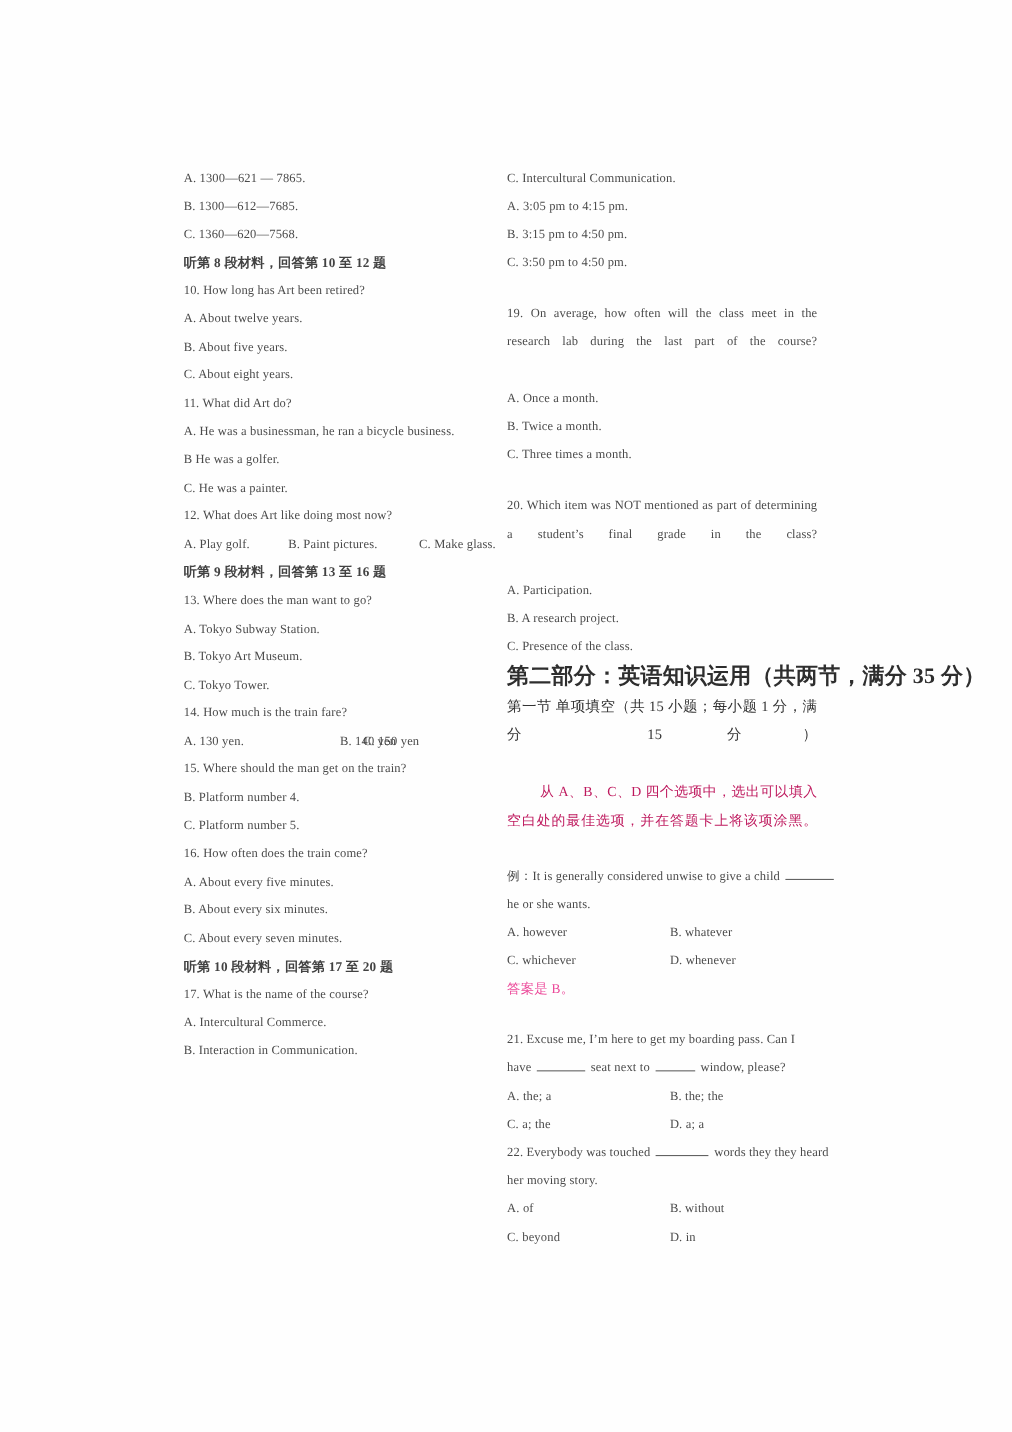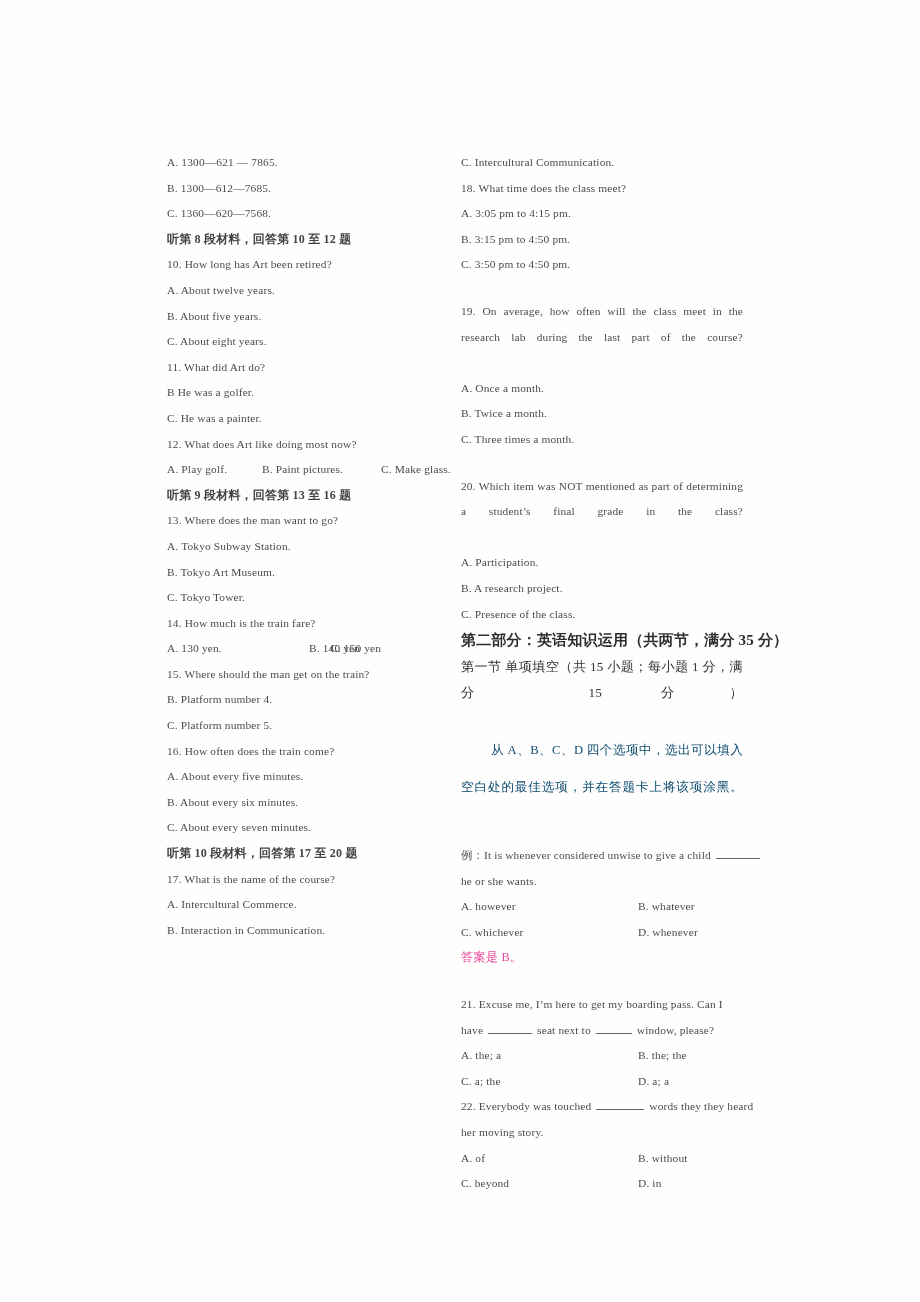--- a/index.html
+++ b/index.html
@@ -74,21 +74,21 @@
     height: 25.6px;
     font-weight: bold;
     color: #343434;
     white-space: nowrap;
     letter-spacing: 0.2px;
     opacity: 0.93;
   }
 
   
   .cn-heading {
-    font-size: 15px;
+    font-size: 20px;
     line-height: 27px;
     height: 27px;
     font-weight: bold;
     color: #2e2e2e;
     white-space: nowrap;
     letter-spacing: 0.2px;
   }
 
   
   .cn-sub {
@@ -101,22 +101,22 @@
   }
   .cn-sub.stretch::after {
     content: "";
     display: inline-block;
     width: 100%;
   }
 
   
   .cn-instr {
     font-size: 12.6px;
-    line-height: 37px;
-    color: #0c4a6e;
+    line-height: 26px;
+    color: #be185d;
     text-indent: 30px;
     text-align: justify;
     text-justify: inter-ideograph;
     letter-spacing: 0.2px;
   }
   .cn-instr.stretch::after {
     content: "";
     display: inline-block;
     width: 100%;
   }
@@ -147,21 +147,21 @@
   }
   .opt-a { left: 0; }
 
   
   .three .opt-b { left: 95px; }
   .three .opt-c { left: 214px; }
   .three-tight .opt-b { left: 100px; margin-left: 42px; }
   .three-tight .opt-c { left: 163px; }
 
   
-  .two .opt-b { left: 148px; margin-left: 29px; }
+  .two .opt-b { left: 148px; }
 
   .blank {
     display: inline-block;
     border-bottom: 1px solid #555;
     height: 9px;
     vertical-align: baseline;
     margin: 0 2px;
   }
   .blank-sm { width: 36px; }
   .blank-md { width: 44px; }
@@ -177,20 +177,21 @@
   <div class="column column-left" id="col-left">
       <div class="line">A. 1300—621 — 7865.</div>
       <div class="line">B. 1300—612—7685.</div>
       <div class="line">C. 1360—620—7568.</div>
       <div class="cn-mark">听第 8 段材料，回答第 10 至 12 题</div>
       <div class="line">10. How long has Art been retired?</div>
       <div class="line">A. About twelve years.</div>
       <div class="line">B. About five years.</div>
       <div class="line">C. About eight years.</div>
       <div class="line">11. What did Art do?</div>
+      <div class="line">A. He was a businessman, he ran a bicycle business.</div>
       <div class="line">B He was a golfer.</div>
       <div class="line">C. He was a painter.</div>
       <div class="line">12. What does Art like doing most now?</div>
       <div class="opt-row three">
         <span class="opt-a">A. Play golf.</span>
         <span class="opt-b">B. Paint pictures.</span>
         <span class="opt-c">C. Make glass.</span>
       </div>
       <div class="cn-mark">听第 9 段材料，回答第 13 至 16 题</div>
       <div class="line">13. Where does the man want to go?</div>
@@ -210,37 +211,36 @@
       <div class="line">A. About every five minutes.</div>
       <div class="line">B. About every six minutes.</div>
       <div class="line">C. About every seven minutes.</div>
       <div class="cn-mark">听第 10 段材料，回答第 17 至 20 题</div>
       <div class="line">17. What is the name of the course?</div>
       <div class="line">A. Intercultural Commerce.</div>
       <div class="line">B. Interaction in Communication.</div>
     </div>
   <div class="column column-right" id="col-right">
       <div class="line">C. Intercultural Communication.</div>
-      <div class="line">18. What time does the class meet?</div>
       <div class="line">A. 3:05 pm to 4:15 pm.</div>
       <div class="line">B. 3:15 pm to 4:50 pm.</div>
       <div class="line">C. 3:50 pm to 4:50 pm.</div>
       <div class="para nowrap-last">19. On average, how often will the class meet in the research lab during the last part of the course?</div>
       <div class="line">A. Once a month.</div>
       <div class="line">B. Twice a month.</div>
       <div class="line">C. Three times a month.</div>
       <div class="para nowrap-last">20. Which item was NOT mentioned as part of determining a student’s final grade in the class?</div>
       <div class="line">A. Participation.</div>
       <div class="line">B. A research project.</div>
       <div class="line">C. Presence of the class.</div>
       <div class="cn-heading">第二部分：英语知识运用（共两节，满分 35 分）</div>
       <div class="cn-sub stretch">第一节 单项填空（共 15 小题；每小题 1 分，满分 15 分）</div>
       <div class="cn-instr stretch">从 A、B、C、D 四个选项中，选出可以填入空白处的最佳选项，并在答题卡上将该项涂黑。</div>
       <div>
-        <div class="line" style="white-space: nowrap;"><span>例：It is whenever considered unwise to give a child</span> <span class="blank blank-md"></span></div>
+        <div class="line" style="white-space: nowrap;"><span>例：It is generally considered unwise to give a child</span> <span class="blank blank-md"></span></div>
         <div class="line">he or she wants.</div>
       </div>
       <div class="opt-row two">
         <span class="opt-a">A. however</span>
         <span class="opt-b">B. whatever</span>
       </div>
       <div class="opt-row two">
         <span class="opt-a">C. whichever</span>
         <span class="opt-b">D. whenever</span>
       </div>

